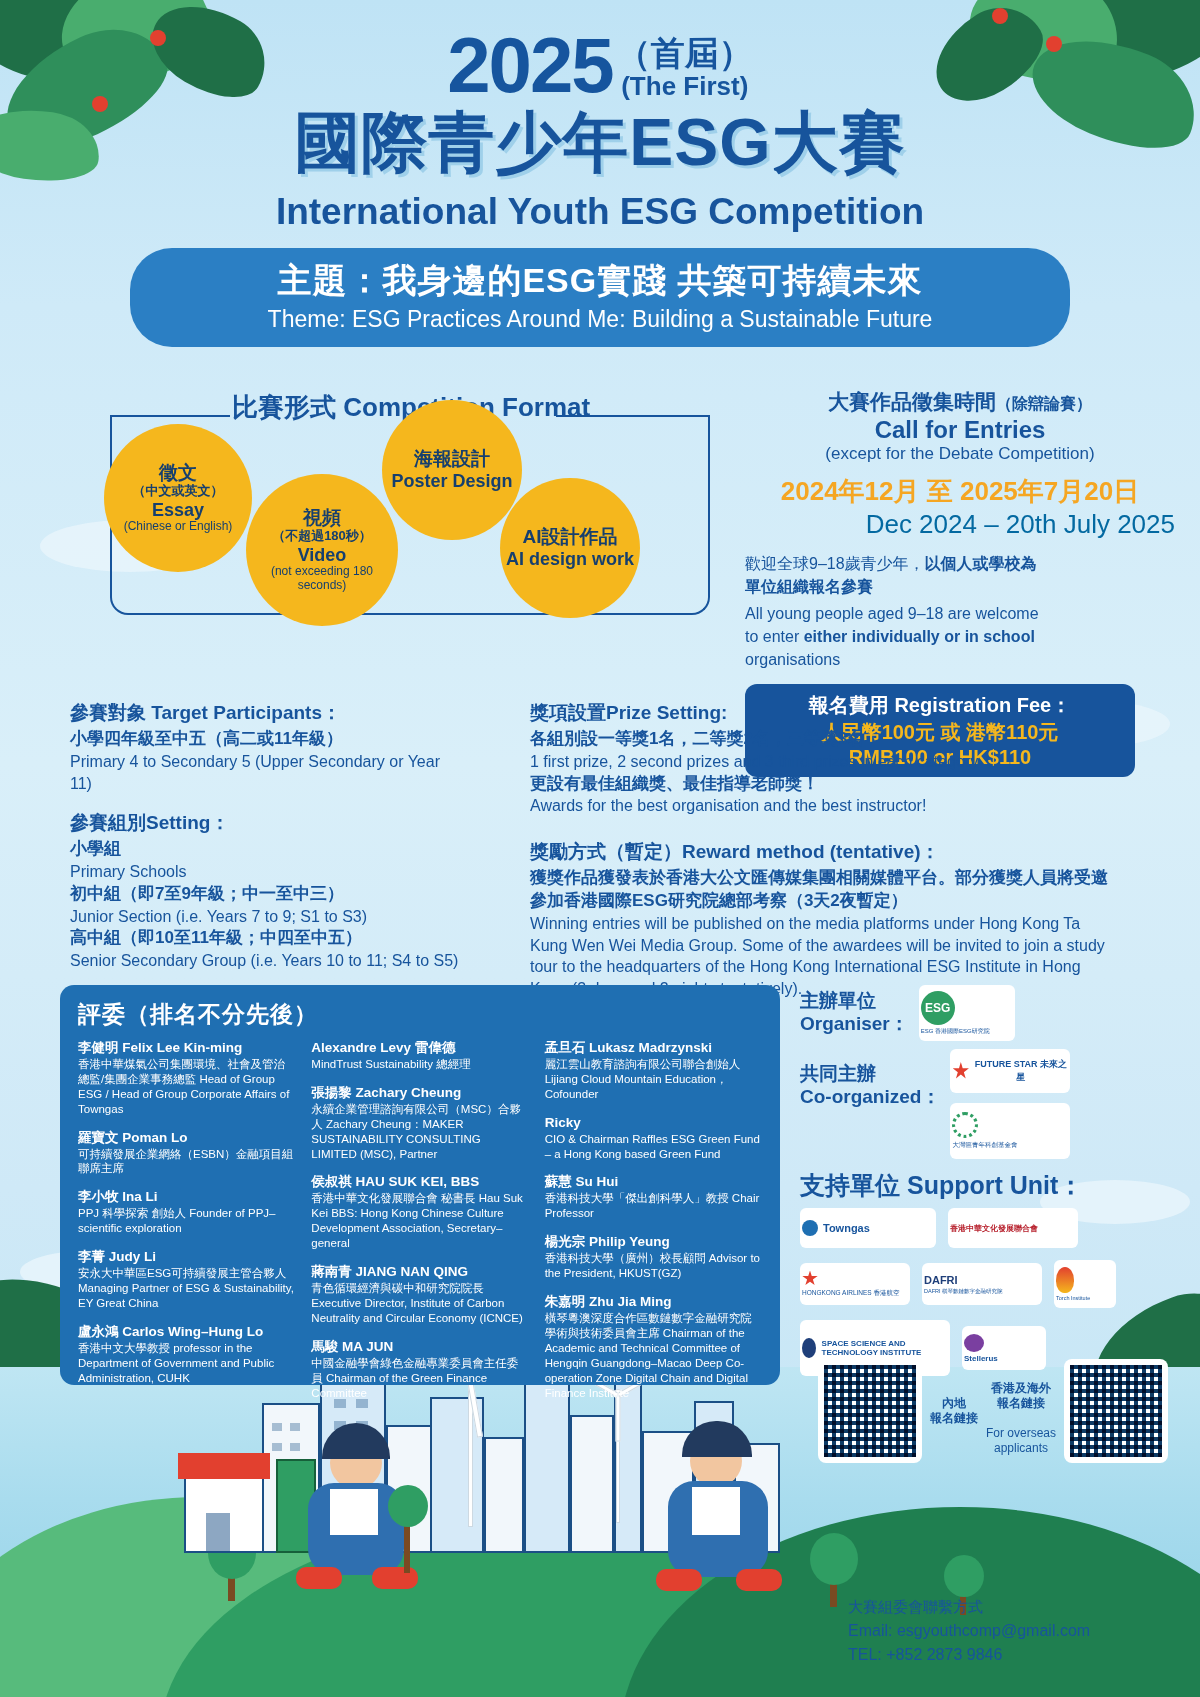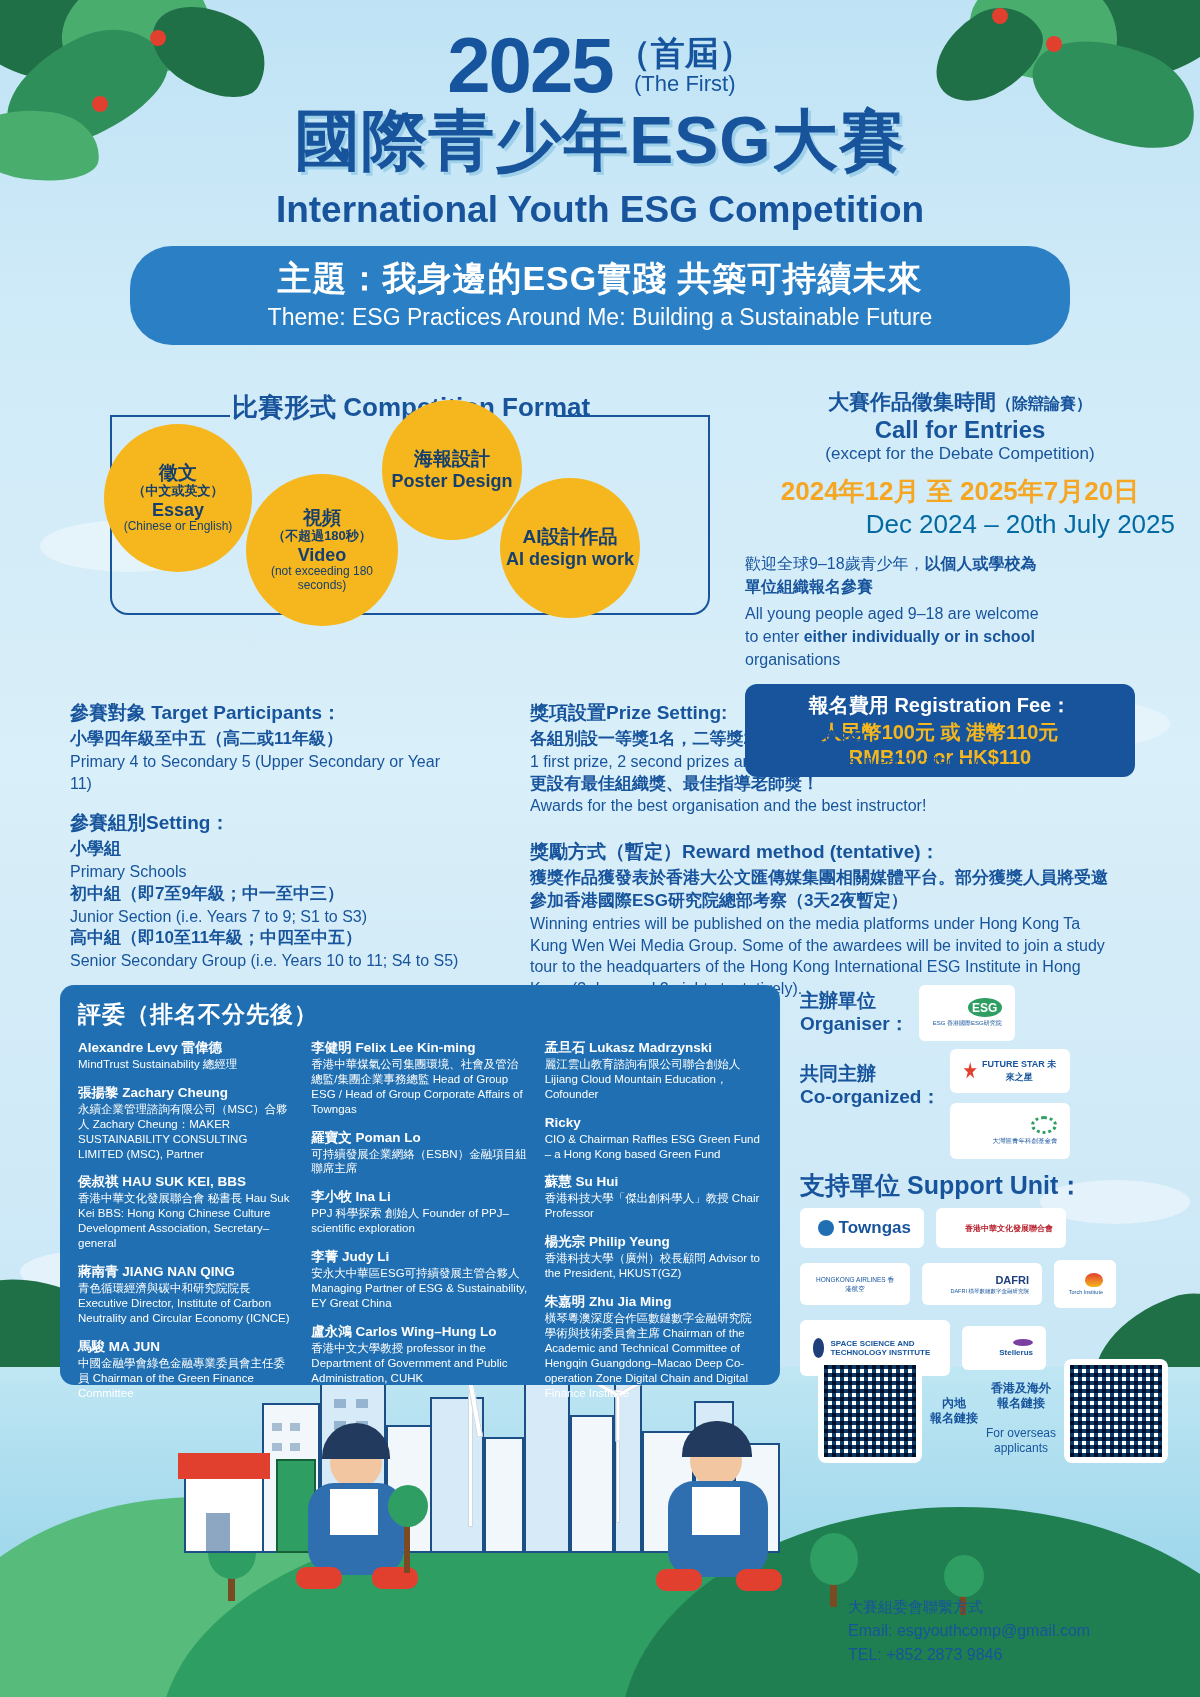--- a/index.html
+++ b/index.html
@@ -50,21 +50,21 @@
 
   
   .hdr { position: absolute; left: 0; top: 28px; width: 1200px; text-align: center; }
   .yr-line { display: flex; align-items: flex-start; justify-content: center; gap: 4px; }
   .year {
     font-size: 78px; font-weight: 800; color: #16559e; letter-spacing: -2px;
     line-height: .95;
   }
   .first-wrap { margin-top: 8px; color: #16559e; }
   .first-cn { font-size: 34px; font-weight: 700; line-height: 1; }
-  .first-en { font-size: 22px; font-weight: 400; line-height: 1.3; }
+  .first-en { font-size: 26px; font-weight: 700; line-height: 1.3; }
   .title-cn {
     font-size: 66px; font-weight: 900; color: #17549c; letter-spacing: 1px;
     line-height: 1.05; margin-top: 4px;
     text-shadow: 3px 3px 0 #9fd0ea;
   }
   .title-en { font-size: 37px; font-weight: 700; color: #17549c; line-height: 1.15; margin-top: 14px; }
 
   .theme-pill {
     margin: 14px auto 0; width: 940px; border-radius: 42px;
     background: #2b7fc4; color: #fff; padding: 10px 10px 14px;
@@ -127,22 +127,22 @@
 
   
   .sponsors {
     position: absolute; left: 800px; top: 985px; width: 340px; color: #17549c;
   }
   .sp-row { display: flex; align-items: center; gap: 10px; margin-bottom: 8px; }
   .sp-lab { font-size: 19px; font-weight: 800; line-height: 1.2; }
   .sp-logos { display: flex; flex-wrap: wrap; gap: 10px; align-items: center; }
   .logo-box {
     background: #fff; border-radius: 6px; display: flex; flex-direction: column;
-    align-items: flex-end; justify-content: center; text-align: center;
-    font-size: 8px; color: #17549c; padding: 13px;
+    align-items: flex-start; justify-content: center; text-align: center;
+    font-size: 8px; color: #17549c; padding: 2px;
   }
   .sp-title { font-size: 25px; font-weight: 800; margin: 10px 0 6px; }
 
   
   .qr-wrap {
     position: absolute; left: 818px; top: 1356px; width: 350px; height: 110px;
     display: flex; gap: 8px; align-items: center;
   }
   .qr-card { background: #fff; border-radius: 8px; padding: 6px; }
   .qr {
@@ -397,20 +397,47 @@
     <div class="en">tour to the headquarters of the Hong Kong International ESG Institute in Hong</div>
     <div class="en">Kong (3 days and 2 nights tentatively).</div>
   </div>
 </div>
 
 <div class="judges">
   <h3>評委（排名不分先後）</h3>
   <div class="jcols">
     <div class="jcol">
       <div class="jitem">
+        <div class="jname big">李健明 Felix Lee Kin-ming</div>
+        <div class="jrole">香港中華煤氣公司集團環境、社會及管治總監/集團企業事務總監
+Head of Group ESG / Head of Group Corporate Affairs of Towngas</div>
+      </div>
+      <div class="jitem">
+        <div class="jname big">羅寶文 Poman Lo</div>
+        <div class="jrole">可持續發展企業網絡（ESBN）金融項目組聯席主席</div>
+      </div>
+      <div class="jitem">
+        <div class="jname big">李小牧 Ina Li</div>
+        <div class="jrole">PPJ 科學探索 創始人
+Founder of PPJ–scientific exploration</div>
+      </div>
+      <div class="jitem">
+        <div class="jname big">李菁 Judy Li</div>
+        <div class="jrole">安永大中華區ESG可持續發展主管合夥人
+Managing Partner of ESG &amp; Sustainability, EY Great China</div>
+      </div>
+      <div class="jitem">
+        <div class="jname big">盧永鴻 Carlos Wing–Hung Lo</div>
+        <div class="jrole">香港中文大學教授
+professor in the Department of Government and Public Administration, CUHK</div>
+      </div>
+    </div>
+
+    <div class="jcol">
+      <div class="jitem">
         <div class="jname big">Alexandre Levy 雷偉德</div>
         <div class="jrole">MindTrust Sustainability 總經理</div>
       </div>
       <div class="jitem">
         <div class="jname big">張揚黎 Zachary Cheung</div>
         <div class="jrole">永續企業管理諮詢有限公司（MSC）合夥人
 Zachary Cheung：MAKER SUSTAINABILITY CONSULTING LIMITED (MSC), Partner</div>
       </div>
       <div class="jitem">
         <div class="jname big">侯叔祺 HAU SUK KEI, BBS</div>
@@ -419,47 +446,20 @@
       </div>
       <div class="jitem">
         <div class="jname big">蔣南青 JIANG NAN QING</div>
         <div class="jrole">青色循環經濟與碳中和研究院院長
 Executive Director, Institute of Carbon Neutrality and Circular Economy (ICNCE)</div>
       </div>
       <div class="jitem">
         <div class="jname big">馬駿 MA JUN</div>
         <div class="jrole">中國金融學會綠色金融專業委員會主任委員
 Chairman of the Green Finance Committee</div>
-      </div>
-    </div>
-
-    <div class="jcol">
-      <div class="jitem">
-        <div class="jname big">李健明 Felix Lee Kin-ming</div>
-        <div class="jrole">香港中華煤氣公司集團環境、社會及管治總監/集團企業事務總監
-Head of Group ESG / Head of Group Corporate Affairs of Towngas</div>
-      </div>
-      <div class="jitem">
-        <div class="jname big">羅寶文 Poman Lo</div>
-        <div class="jrole">可持續發展企業網絡（ESBN）金融項目組聯席主席</div>
-      </div>
-      <div class="jitem">
-        <div class="jname big">李小牧 Ina Li</div>
-        <div class="jrole">PPJ 科學探索 創始人
-Founder of PPJ–scientific exploration</div>
-      </div>
-      <div class="jitem">
-        <div class="jname big">李菁 Judy Li</div>
-        <div class="jrole">安永大中華區ESG可持續發展主管合夥人
-Managing Partner of ESG &amp; Sustainability, EY Great China</div>
-      </div>
-      <div class="jitem">
-        <div class="jname big">盧永鴻 Carlos Wing–Hung Lo</div>
-        <div class="jrole">香港中文大學教授
-professor in the Department of Government and Public Administration, CUHK</div>
       </div>
     </div>
 
     <div class="jcol">
       <div class="jitem">
         <div class="jname big">孟旦石 Lukasz Madrzynski</div>
         <div class="jrole">麗江雲山教育諮詢有限公司聯合創始人
 Lijiang Cloud Mountain Education，Cofounder</div>
       </div>
       <div class="jitem">
@@ -517,21 +517,21 @@
         <div style="font-size:6.5px;margin-top:3px;">大灣區青年科創基金會</div>
       </div>
     </div>
   </div>
 
   <div class="sp-title">
     <span>支持單位</span>
     <span>Support Unit：</span>
   </div>
   <div class="sp-logos" style="gap:12px;">
-    <div class="logo-box" style="width:124px;height:40px;font-size:17px;font-weight:700;">
+    <div class="logo-box" style="width:136px;height:40px;font-size:11px;font-weight:700;">
       <div style="display:flex;align-items:center;gap:5px;">
         <div style="width:16px;height:16px;border-radius:50%;background:#1f6fb2;"></div>
         <span>Towngas</span>
       </div>
     </div>
     <div class="logo-box" style="width:130px;height:40px;">
       <div style="font-size:8px;color:#b8232f;font-weight:700;">香港中華文化發展聯合會</div>
     </div>
     <div class="logo-box" style="width:110px;height:42px;">
       <div style="width:16px;height:16px;background:#e2402f;clip-path:polygon(50% 0,61% 35%,98% 35%,68% 57%,79% 91%,50% 70%,21% 91%,32% 57%,2% 35%,39% 35%);"></div>

